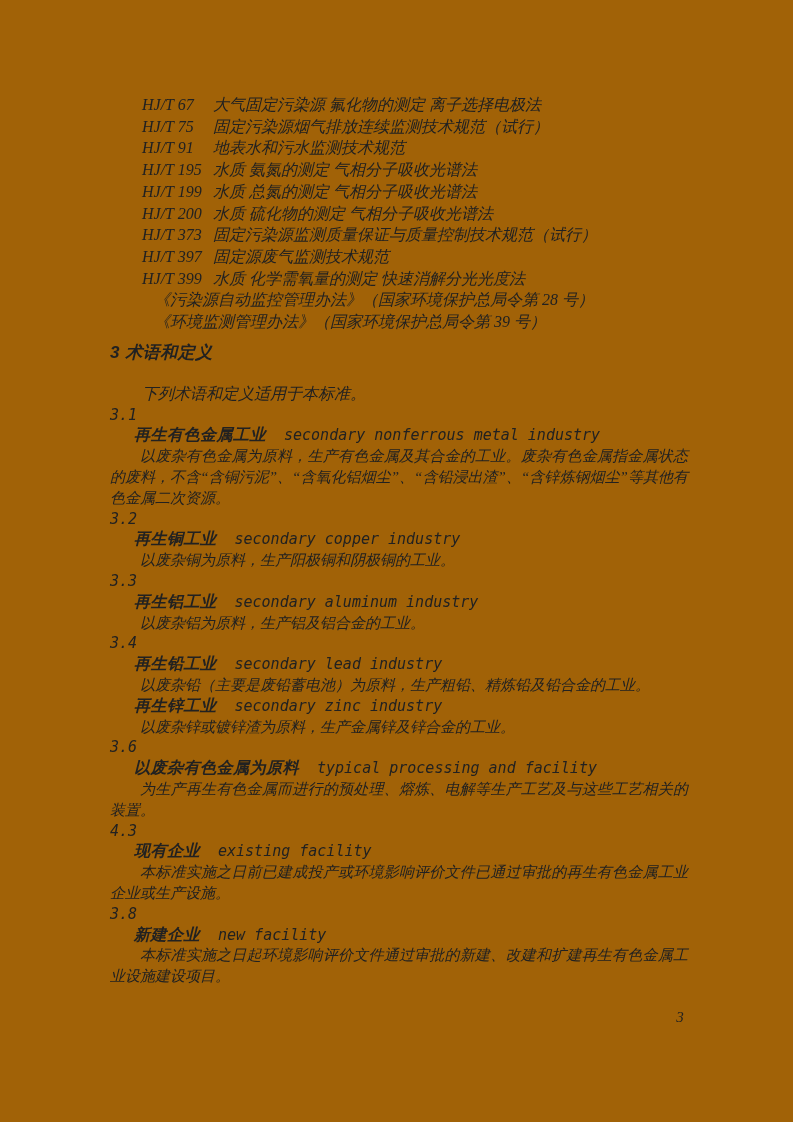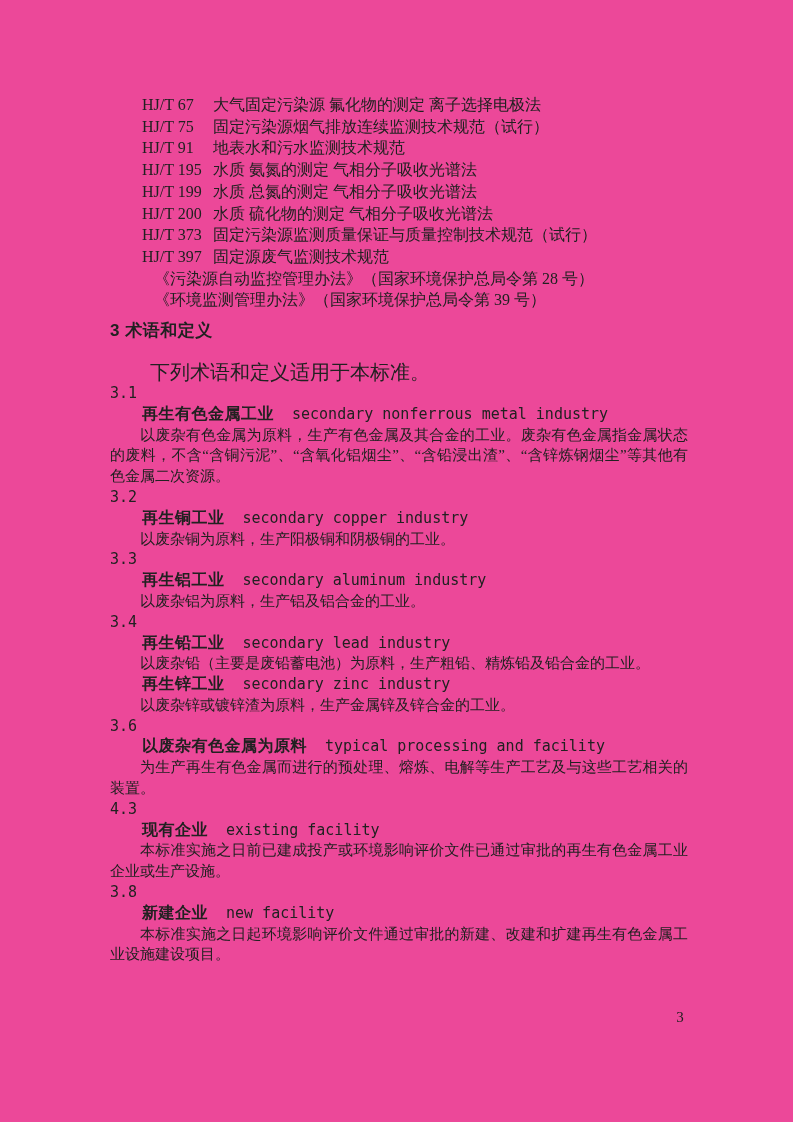--- a/index.html
+++ b/index.html
@@ -12,21 +12,22 @@
     height: 1122px;
     position: relative;
     font-family: "Liberation Serif", "DejaVu Serif", serif;
     color: #212121;
     overflow: hidden;
   }
   .page {
     position: relative;
     width: 793px;
     height: 1122px;
-    background: #ec4899;
+    background: #a16207;
+    font-style: italic;
   }
   .content {
     position: absolute;
     left: 110px;
     top: 94px;
     width: 578px;
   }
   
   .refs { }
   .ref-row {
@@ -52,34 +53,34 @@
   .section-heading {
     margin: 9px 0 0 0;
     font-family: "Liberation Sans", "DejaVu Sans", sans-serif;
     font-weight: bold;
     font-size: 17px;
     line-height: 21.7px;
     letter-spacing: 0.5px;
   }
   .section-intro {
     margin: 20px 0 0 0;
-    font-size: 20px;
+    font-size: 16px;
     line-height: 21.2px;
     text-indent: 2em;
   }
   
   .terms { }
   .term-number {
     font-family: "DejaVu Sans Mono", "Liberation Mono", monospace;
     font-size: 15px;
     line-height: 20.8px;
   }
   .term-title {
     line-height: 20.8px;
-    margin-left: 32px;
+    margin-left: 24px;
     white-space: nowrap;
   }
   .term-zh {
     font-family: "Liberation Sans", "DejaVu Sans", sans-serif;
     font-weight: bold;
     font-size: 16px;
     letter-spacing: 0.5px;
   }
   .term-en {
     font-family: "DejaVu Sans Mono", "Liberation Mono", monospace;
@@ -147,20 +148,24 @@
         <div class="ref-row">
           <span class="ref-code">HJ/T 373</span>
           <span class="ref-title">固定污染源监测质量保证与质量控制技术规范（试行）</span>
         </div>
 
         <div class="ref-row">
           <span class="ref-code">HJ/T 397</span>
           <span class="ref-title">固定源废气监测技术规范</span>
         </div>
 
+        <div class="ref-row">
+          <span class="ref-code">HJ/T 399</span>
+          <span class="ref-title">水质 化学需氧量的测定 快速消解分光光度法</span>
+        </div>
       </div>
 
     <div class="docs">
 
         <div class="doc-row">《污染源自动监控管理办法》（国家环境保护总局令第 28 号）</div>
 
         <div class="doc-row">《环境监测管理办法》（国家环境保护总局令第 39 号）</div>
       </div>
 
     <h2 class="section-heading">3 术语和定义</h2>

